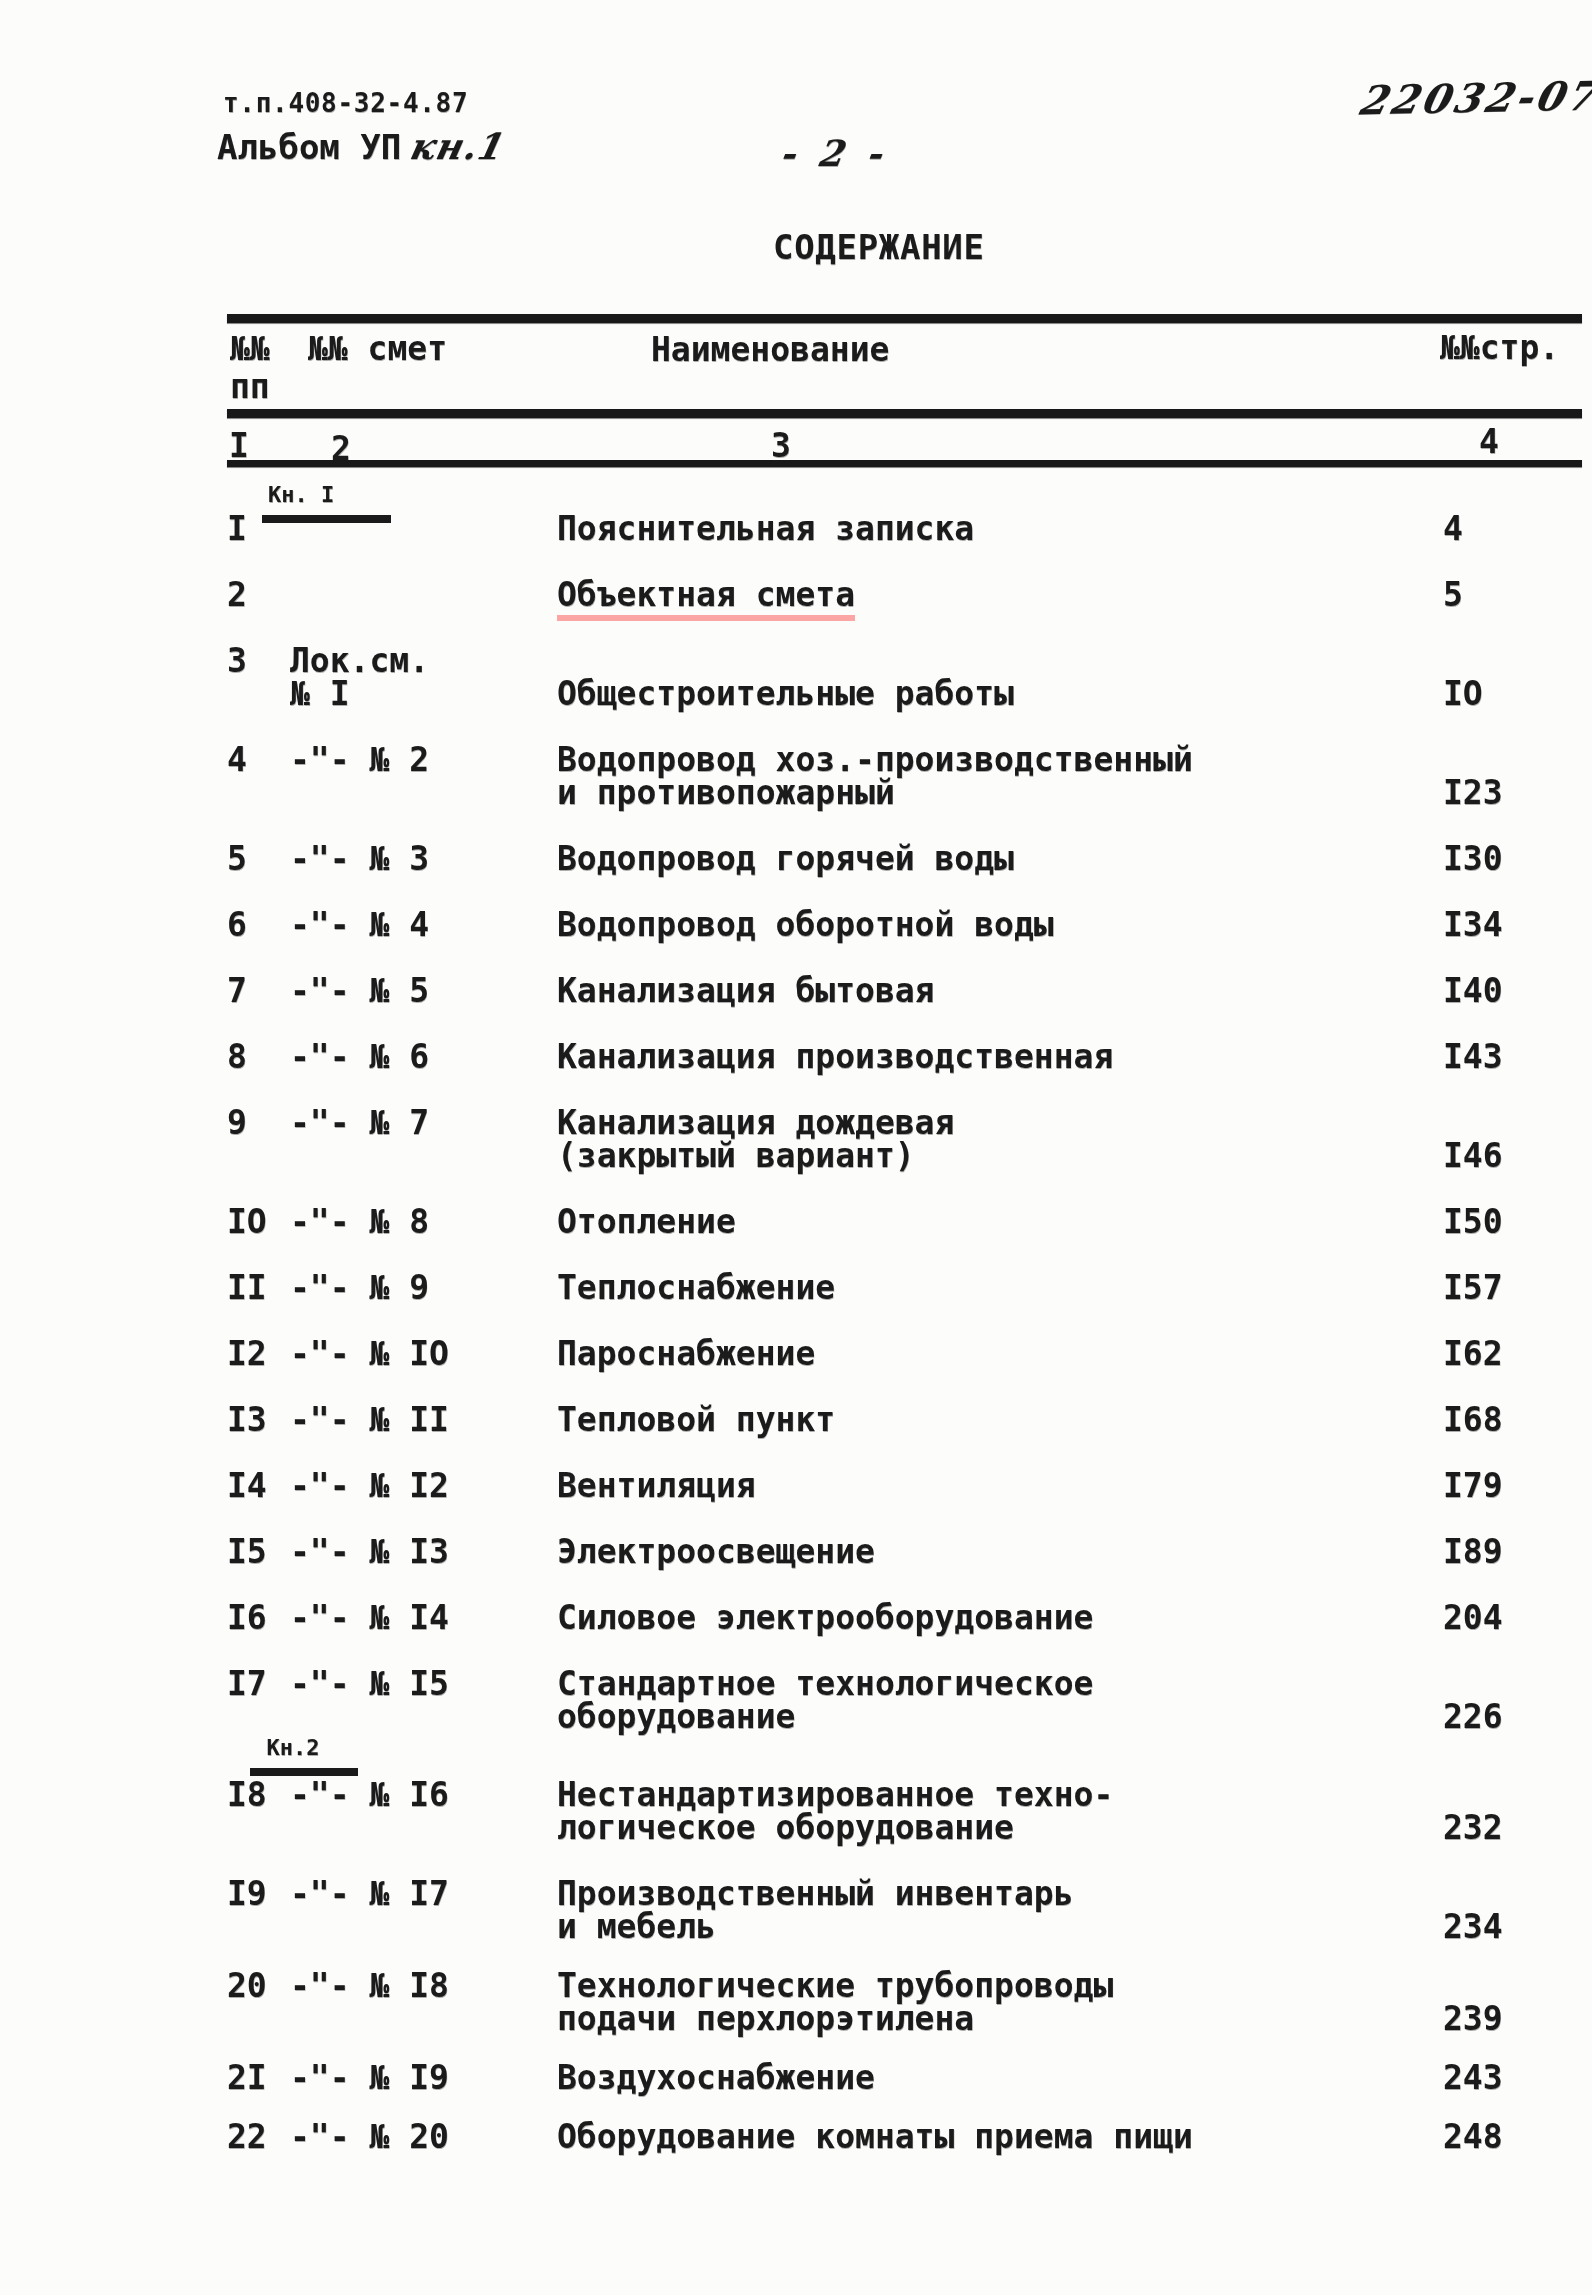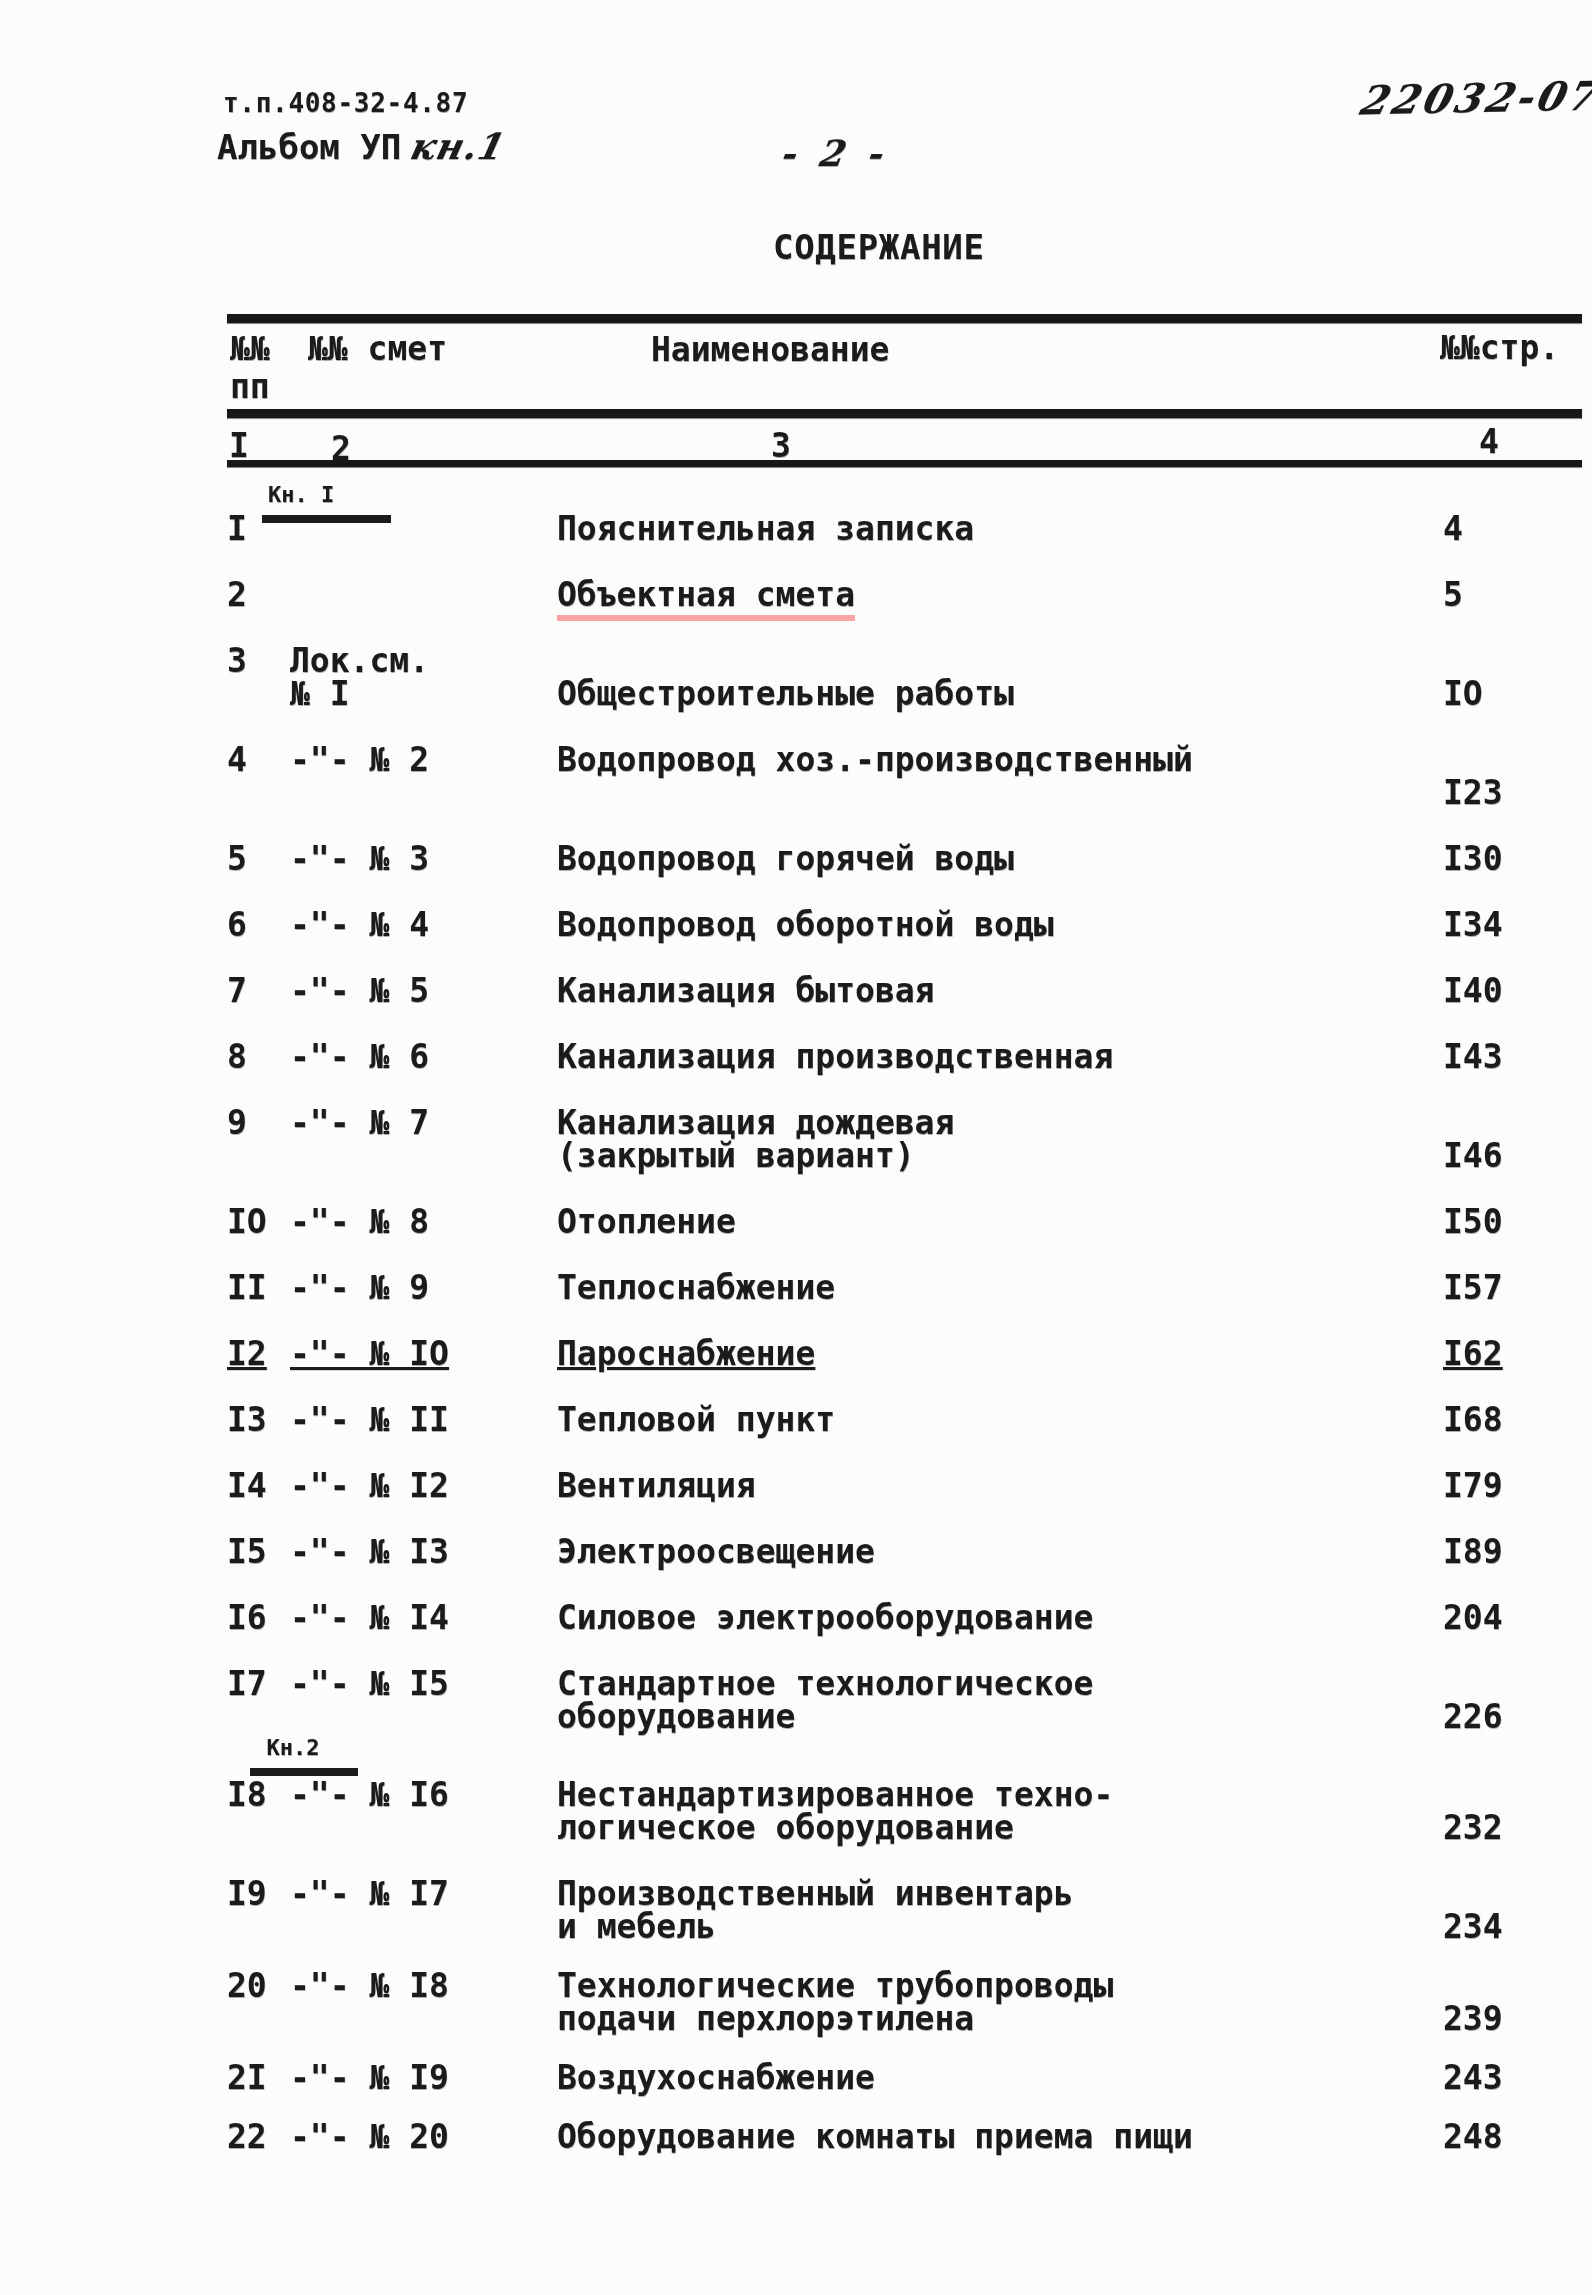--- a/index.html
+++ b/index.html
@@ -121,20 +121,21 @@
         </div>
         <div class="cell shift">IO</div>
       </div>
       <div class="row" style="height: 99px;">
         <div class="cell">4</div>
         <div class="cell">
           <div>-"- № 2</div>
         </div>
         <div class="cell">
           <div>Водопровод хоз.-производственный</div>
+          <div>и противопожарный</div>
         </div>
         <div class="cell shift">I23</div>
       </div>
       <div class="row" style="height: 66px;">
         <div class="cell">5</div>
         <div class="cell">
           <div>-"- № 3</div>
         </div>
         <div class="cell">
           <div>Водопровод горячей воды</div>
@@ -195,21 +196,21 @@
       <div class="row" style="height: 66px;">
         <div class="cell">II</div>
         <div class="cell">
           <div>-"- № 9</div>
         </div>
         <div class="cell">
           <div>Теплоснабжение</div>
         </div>
         <div class="cell">I57</div>
       </div>
-      <div class="row" style="height: 66px; text-decoration: underline;">
+      <div class="row" style="height: 66px;">
         <div class="cell">I2</div>
         <div class="cell">
           <div>-"- № IO</div>
         </div>
         <div class="cell">
           <div>Пароснабжение</div>
         </div>
         <div class="cell">I62</div>
       </div>
       <div class="row" style="height: 66px;">

